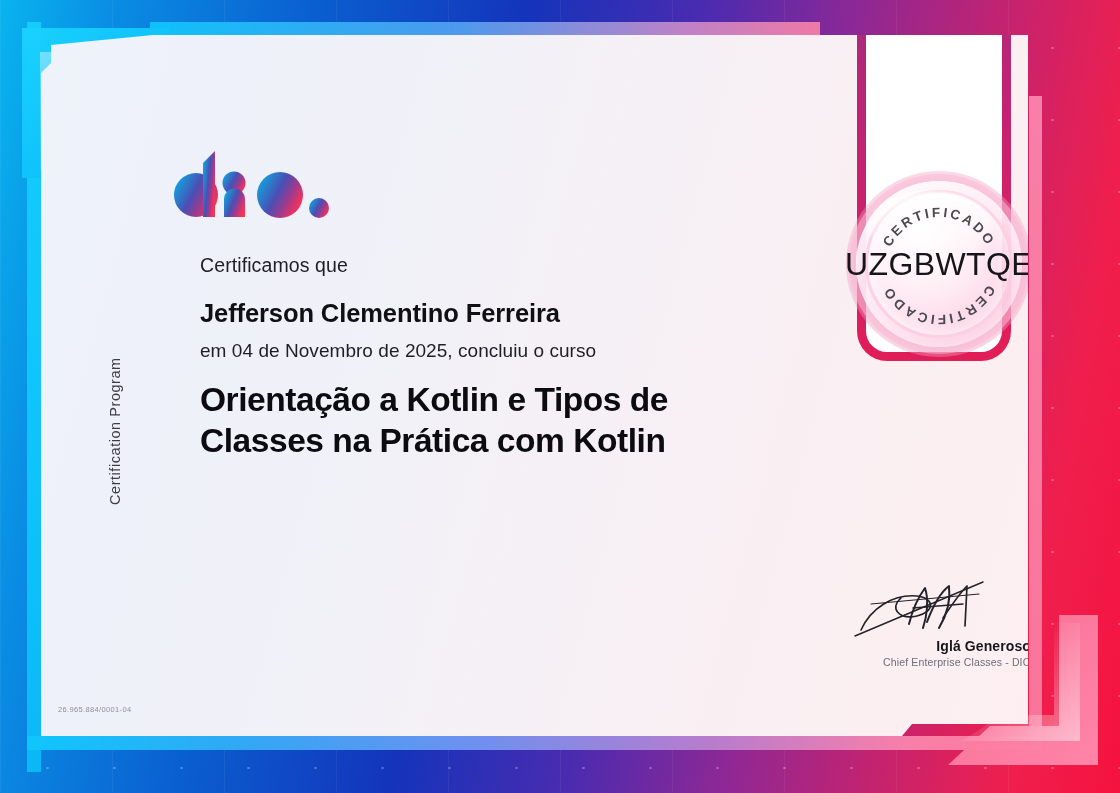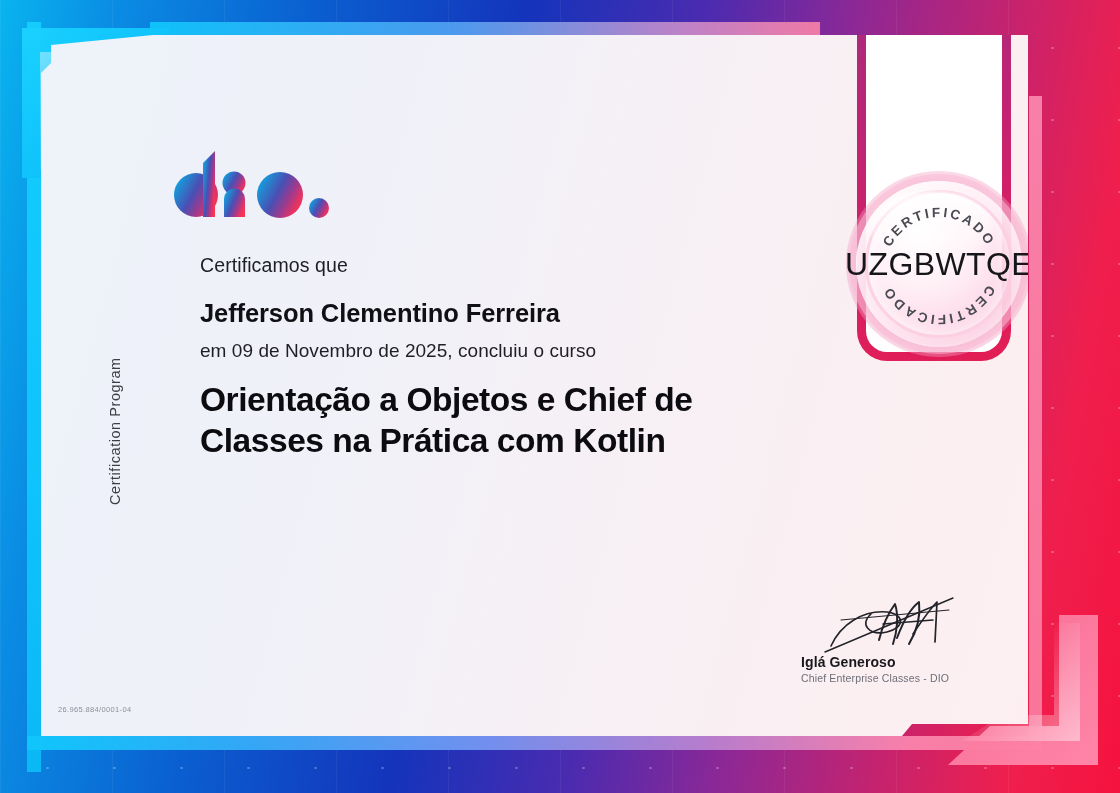--- a/index.html
+++ b/index.html
@@ -197,22 +197,22 @@
   }
   .line-course{
     font-size:33.5px; font-weight:bold; color:#0c0c10;
     line-height:1.22; letter-spacing:-.45px; max-width:600px;
     margin-bottom:17px;
   }
   .line-hours{ font-size:19.5px; color:#1e1e24; letter-spacing:.05px; }
 
   
   #signature{
-    position:absolute; left:760px; bottom:52px;
-    width:230px; text-align:left;
+    position:absolute; left:760px; bottom:68px;
+    width:230px; text-align:right;
   }
   #signature-mark{ height:60px; margin-bottom:-4px; }
   #signature-name{
     font-size:14px; font-weight:bold; color:#17171c;
     letter-spacing:.1px;
   }
   #signature-role{
     font-size:10.5px; color:#6d6d78; margin-top:2px; letter-spacing:.15px;
   }
 
@@ -266,22 +266,22 @@
 
           <circle cx="161" cy="65" r="10" fill="url(#gLogo)"></circle>
         </svg>
       </div>
 
       <div id="side-label">Certification  Program</div>
 
       <div id="body-text">
         <div class="line-intro">Certificamos que</div>
         <div class="line-name">Jefferson Clementino Ferreira</div>
-        <div class="line-date">em 09 de Novembro de 2025, concluiu o curso</div>
-        <div class="line-course">Orientação a Objetos e Chief de Classes na Prática com Kotlin</div>
+        <div class="line-date">em 04 de Novembro de 2025, concluiu o curso</div>
+        <div class="line-course">Orientação a Kotlin e Tipos de Classes na Prática com Kotlin</div>
       </div>
 
       <div id="seal-tab-fill"></div>
       <div id="seal-tab"></div>
 
       <div id="seal">
         <div id="seal-disc"></div>
         <div id="seal-ring"></div>
         <div id="seal-gloss"></div>
         <svg id="seal-arc-svg" viewBox="0 0 166 166" aria-hidden="true">

